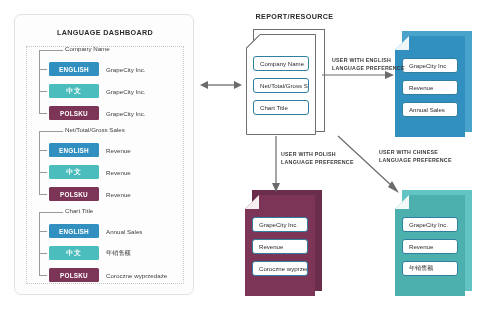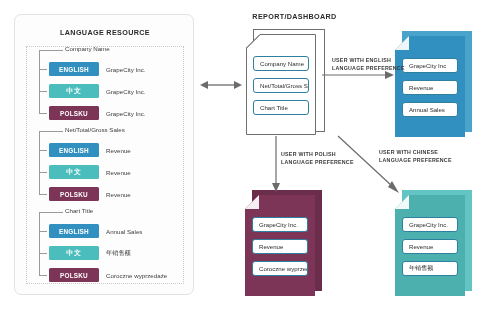--- a/index.html
+++ b/index.html
@@ -160,21 +160,21 @@
     white-space: nowrap;
   }
   svg { display: block; overflow: visible; }
 </style>
 </head>
 <body>
 
 <div class="stage">
 
   <div id="lang-card">
-    <div id="lang-card-title">LANGUAGE RESOURCE</div>
+    <div id="lang-card-title">LANGUAGE DASHBOARD</div>
     <div id="lang-inner"></div>
   </div>
   <div id="lang-groups">
       <div class="group" style="left: 25px; top: 45px;">
         <div class="tree-stub"></div>
         <div class="tree-spine" style="height: 63px;"></div>
         <div class="group-label">Company Name</div>
         <div class="tree-tick" style="top: 24px;"></div>
         <div class="lang-row" style="top: 17px;">
           <div class="badge" style="background: rgb(49, 144, 192);">ENGLISH</div>
@@ -234,21 +234,21 @@
     </div>
 
   <div id="exchange-arrow">
     <svg width="42" height="14" viewBox="0 0 42 14">
       <line x1="7" y1="7" x2="35" y2="7" stroke="#6b6b6b" stroke-width="1.3"></line>
       <polygon points="0,7 8,3 8,11" fill="#6b6b6b"></polygon>
       <polygon points="42,7 34,3 34,11" fill="#6b6b6b"></polygon>
     </svg>
   </div>
 
-  <div id="report-title">REPORT/DASHBOARD</div>
+  <div id="report-title">REPORT/RESOURCE</div>
 
   <div class="sheet-back" style="position:absolute;left:253px;top:29px;width:70px;height:101px;border:1px solid #6f6f6f;background:#ffffff;"></div>
 
   <div class="doc" style="left:246px;top:34px;width:70px;height:101px;">
     <svg width="70" height="101" viewBox="0 0 70 101" style="position:absolute;left:0;top:0;">
       <path d="M14,0.5 L69.5,0.5 L69.5,100.5 L0.5,100.5 L0.5,14 Z" fill="#ffffff" stroke="#6f6f6f" stroke-width="1"></path>
       <path d="M14,0.5 L0.5,14" fill="none" stroke="#6f6f6f" stroke-width="1"></path>
     </svg>
     <div class="doc-fields" style="padding:22px 7px 0 7px;">
         <div class="field" style="border: 1px solid rgb(47, 127, 158);">Company Name</div>

